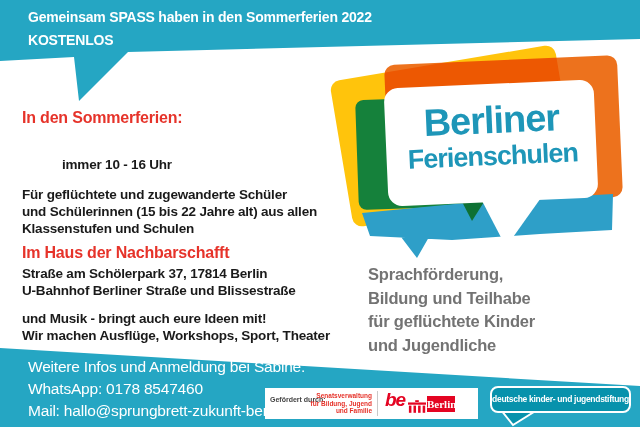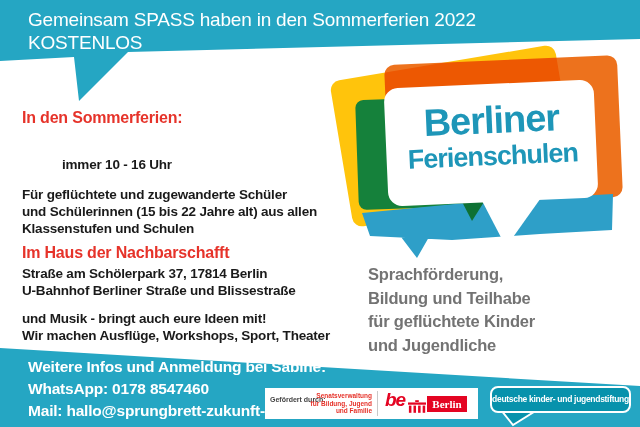--- a/index.html
+++ b/index.html
@@ -2,51 +2,51 @@
 <html><head>
 <meta charset="utf-8">
 <style>
   html,body{margin:0;padding:0;background:#888;}
   .page{position:relative;width:640px;height:427px;background:#ffffff;overflow:hidden;
         font-family:"Liberation Sans",sans-serif;}
   .abs{position:absolute;}
   svg{display:block;}
 
   
-  .hdr-text{left:28px;color:#ffffff;font-weight:normal;font-size:19px;letter-spacing:-0.2px;white-space:nowrap;}
+  .hdr-text{left:28px;color:#ffffff;font-weight:bold;font-size:14px;letter-spacing:-0.2px;white-space:nowrap;}
   .hdr-line1{top:9px;}
   .hdr-line2{top:32px;}
 
   
   .col-left{left:22px;color:#1a1a1a;font-weight:bold;font-size:13.5px;letter-spacing:-0.2px;line-height:17px;white-space:nowrap;}
   .red-head{color:#e6332a;font-size:16px;letter-spacing:-0.2px;font-weight:bold;white-space:nowrap;}
   .semibold{font-weight:bold;}
   .addr{line-height:16.5px;}
 
   
   .logo-text{left:392px;top:99px;width:200px;text-align:center;color:#1e96b8;
              transform:rotate(-2.5deg);transform-origin:50% 50%;}
   .logo-l1{font-size:38px;font-weight:bold;letter-spacing:-1px;line-height:42px;}
   .logo-l2{font-size:27px;font-weight:bold;letter-spacing:-1px;line-height:30px;}
 
   
   .tagline{left:368px;top:263px;color:#737373;font-weight:bold;font-size:16.5px;line-height:23.5px;letter-spacing:-0.2px;white-space:nowrap;}
 
   
-  .contact{left:28px;top:356px;color:#ffffff;font-weight:bold;font-size:15.5px;line-height:22px;letter-spacing:-0.2px;white-space:nowrap;}
+  .contact{left:28px;top:356px;color:#ffffff;font-weight:normal;font-size:15.5px;line-height:22px;letter-spacing:-0.2px;white-space:nowrap;}
 
   
   .fundbox{left:265px;top:388px;width:213px;height:31px;background:#ffffff;}
   .fund-label{position:absolute;left:5px;top:8px;font-size:7px;color:#444444;font-weight:bold;white-space:nowrap;}
   .senate{position:absolute;left:40px;top:4px;width:67px;text-align:right;color:#e6332a;
           font-size:6.5px;line-height:7.5px;font-weight:bold;white-space:nowrap;}
   .divider{position:absolute;left:112px;top:3px;width:1px;height:25px;background:#c9c9c9;}
   .be-script{position:absolute;left:120px;top:1px;color:#e40422;font-size:19px;font-weight:bold;font-style:italic;letter-spacing:-1px;}
   .gate{position:absolute;left:143px;top:12px;}
-  .berlin-box{position:absolute;left:162px;top:8px;width:40px;height:16px;background:#e40422;
+  .berlin-box{position:absolute;left:162px;top:8px;width:28px;height:16px;background:#e40422;
               color:#ffffff;font-family:"Liberation Serif",serif;font-weight:bold;font-size:11px;
               text-align:center;line-height:16px;}
 
   
   .dkjs-tail{left:498px;top:407px;z-index:1;}
   .dkjs{left:490px;top:386px;width:141px;height:27px;box-sizing:border-box;background:#0792ac;
         border:2px solid #ffffff;border-radius:8px;color:#ffffff;font-weight:bold;font-size:8.5px;
         letter-spacing:-0.3px;text-align:center;line-height:23px;white-space:nowrap;z-index:2;}
 </style>
 </head>

